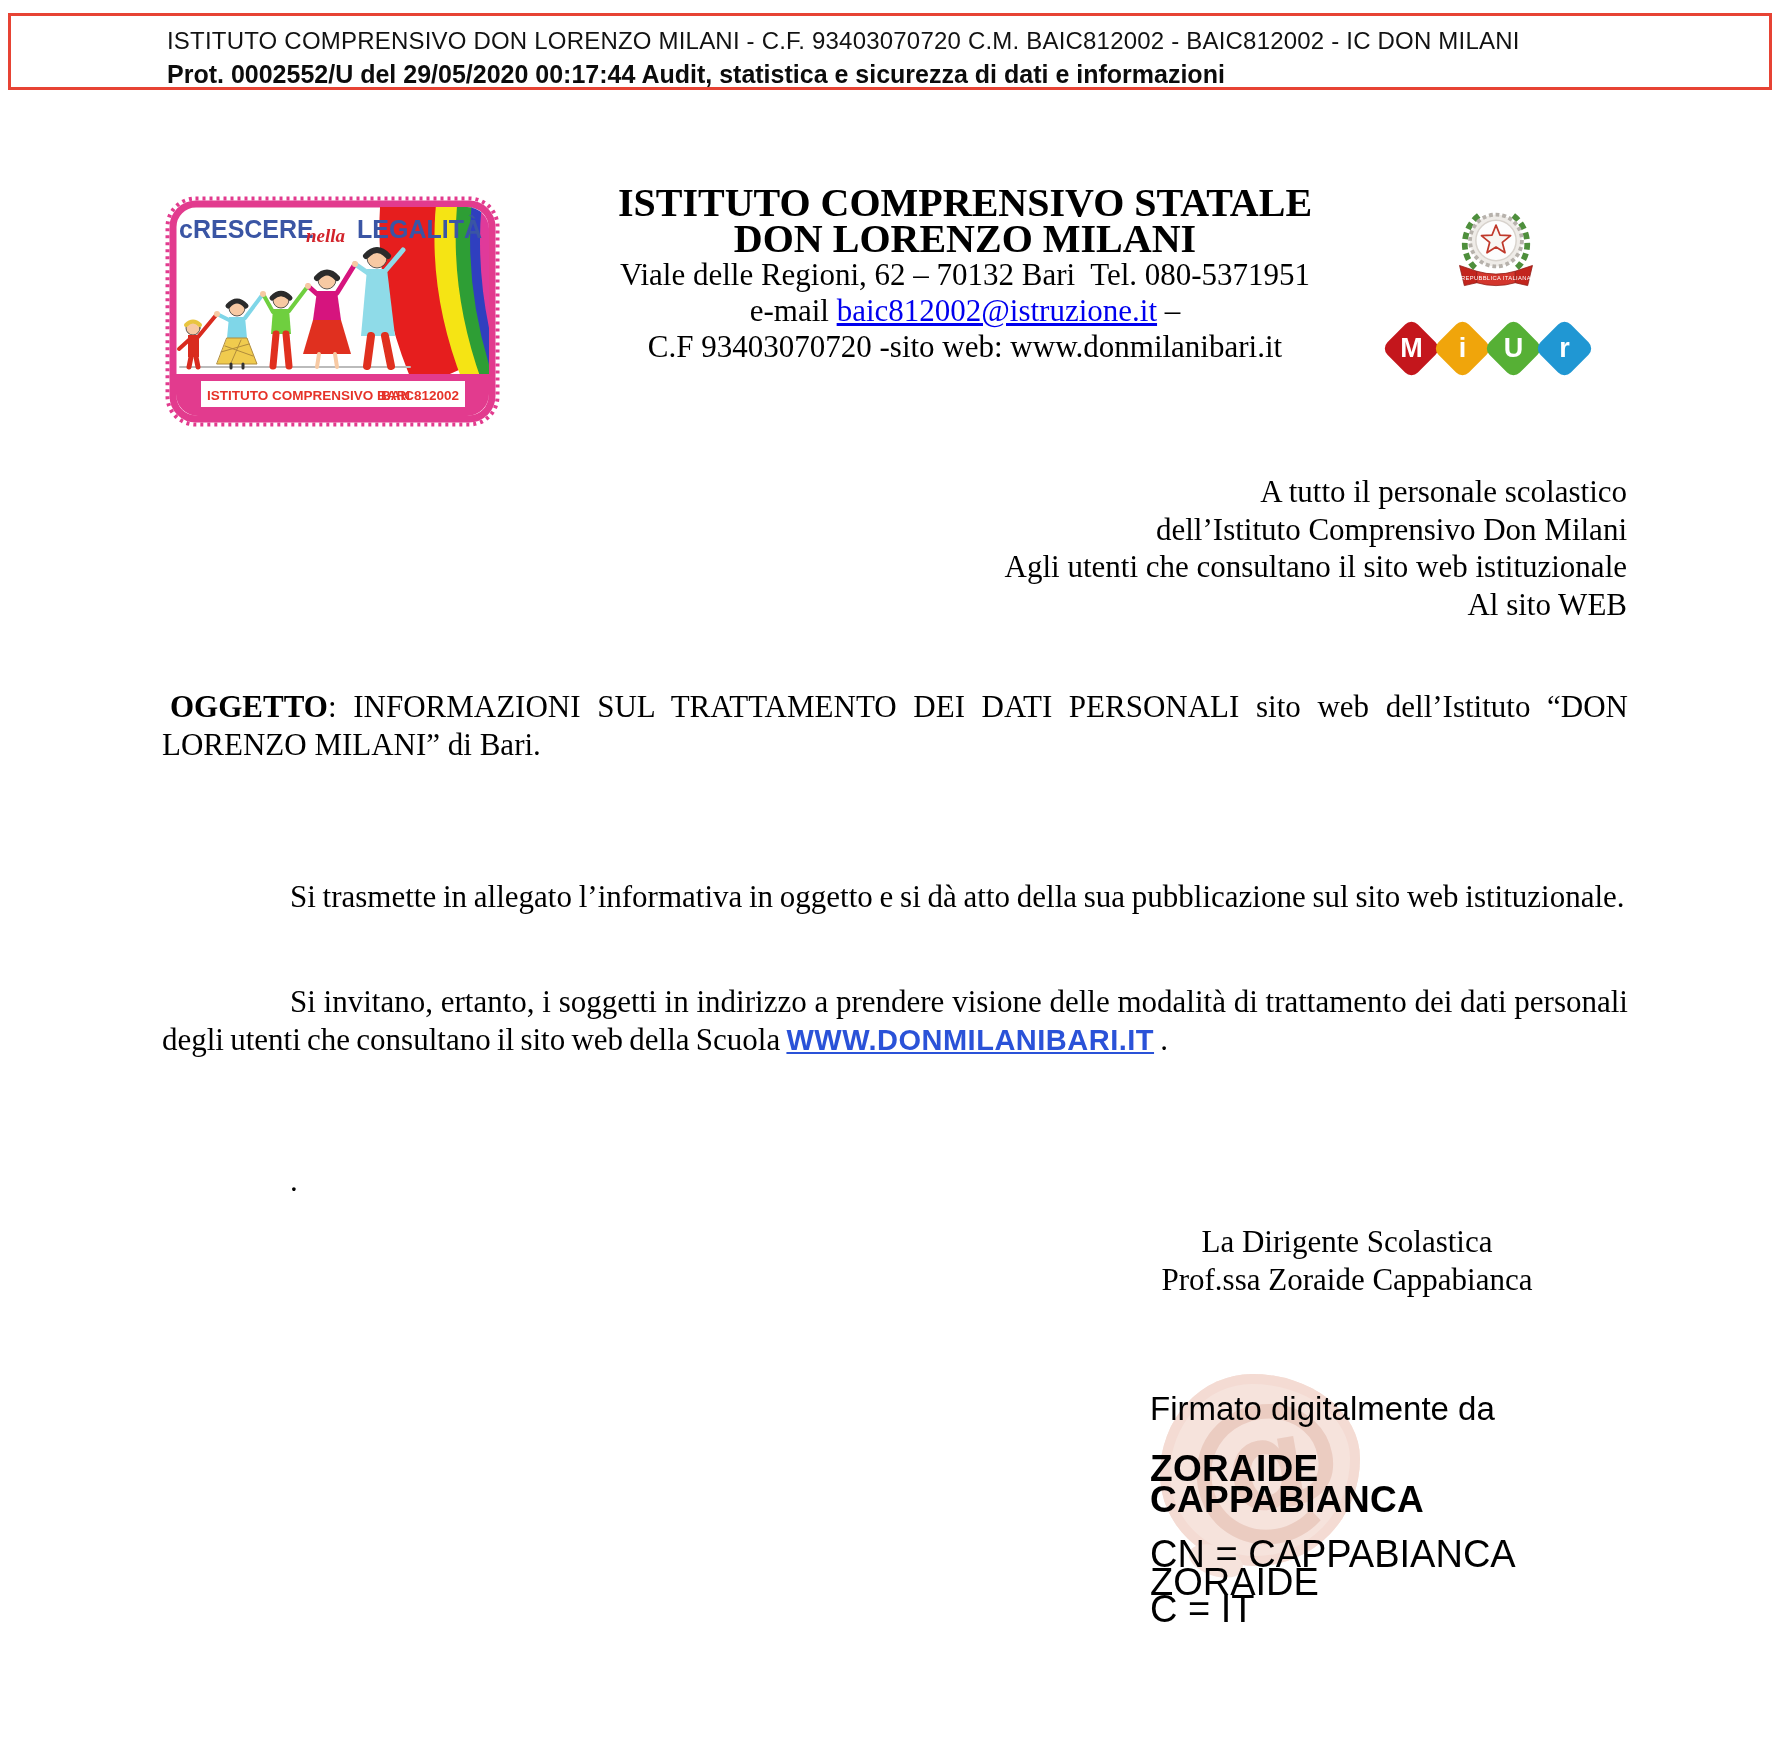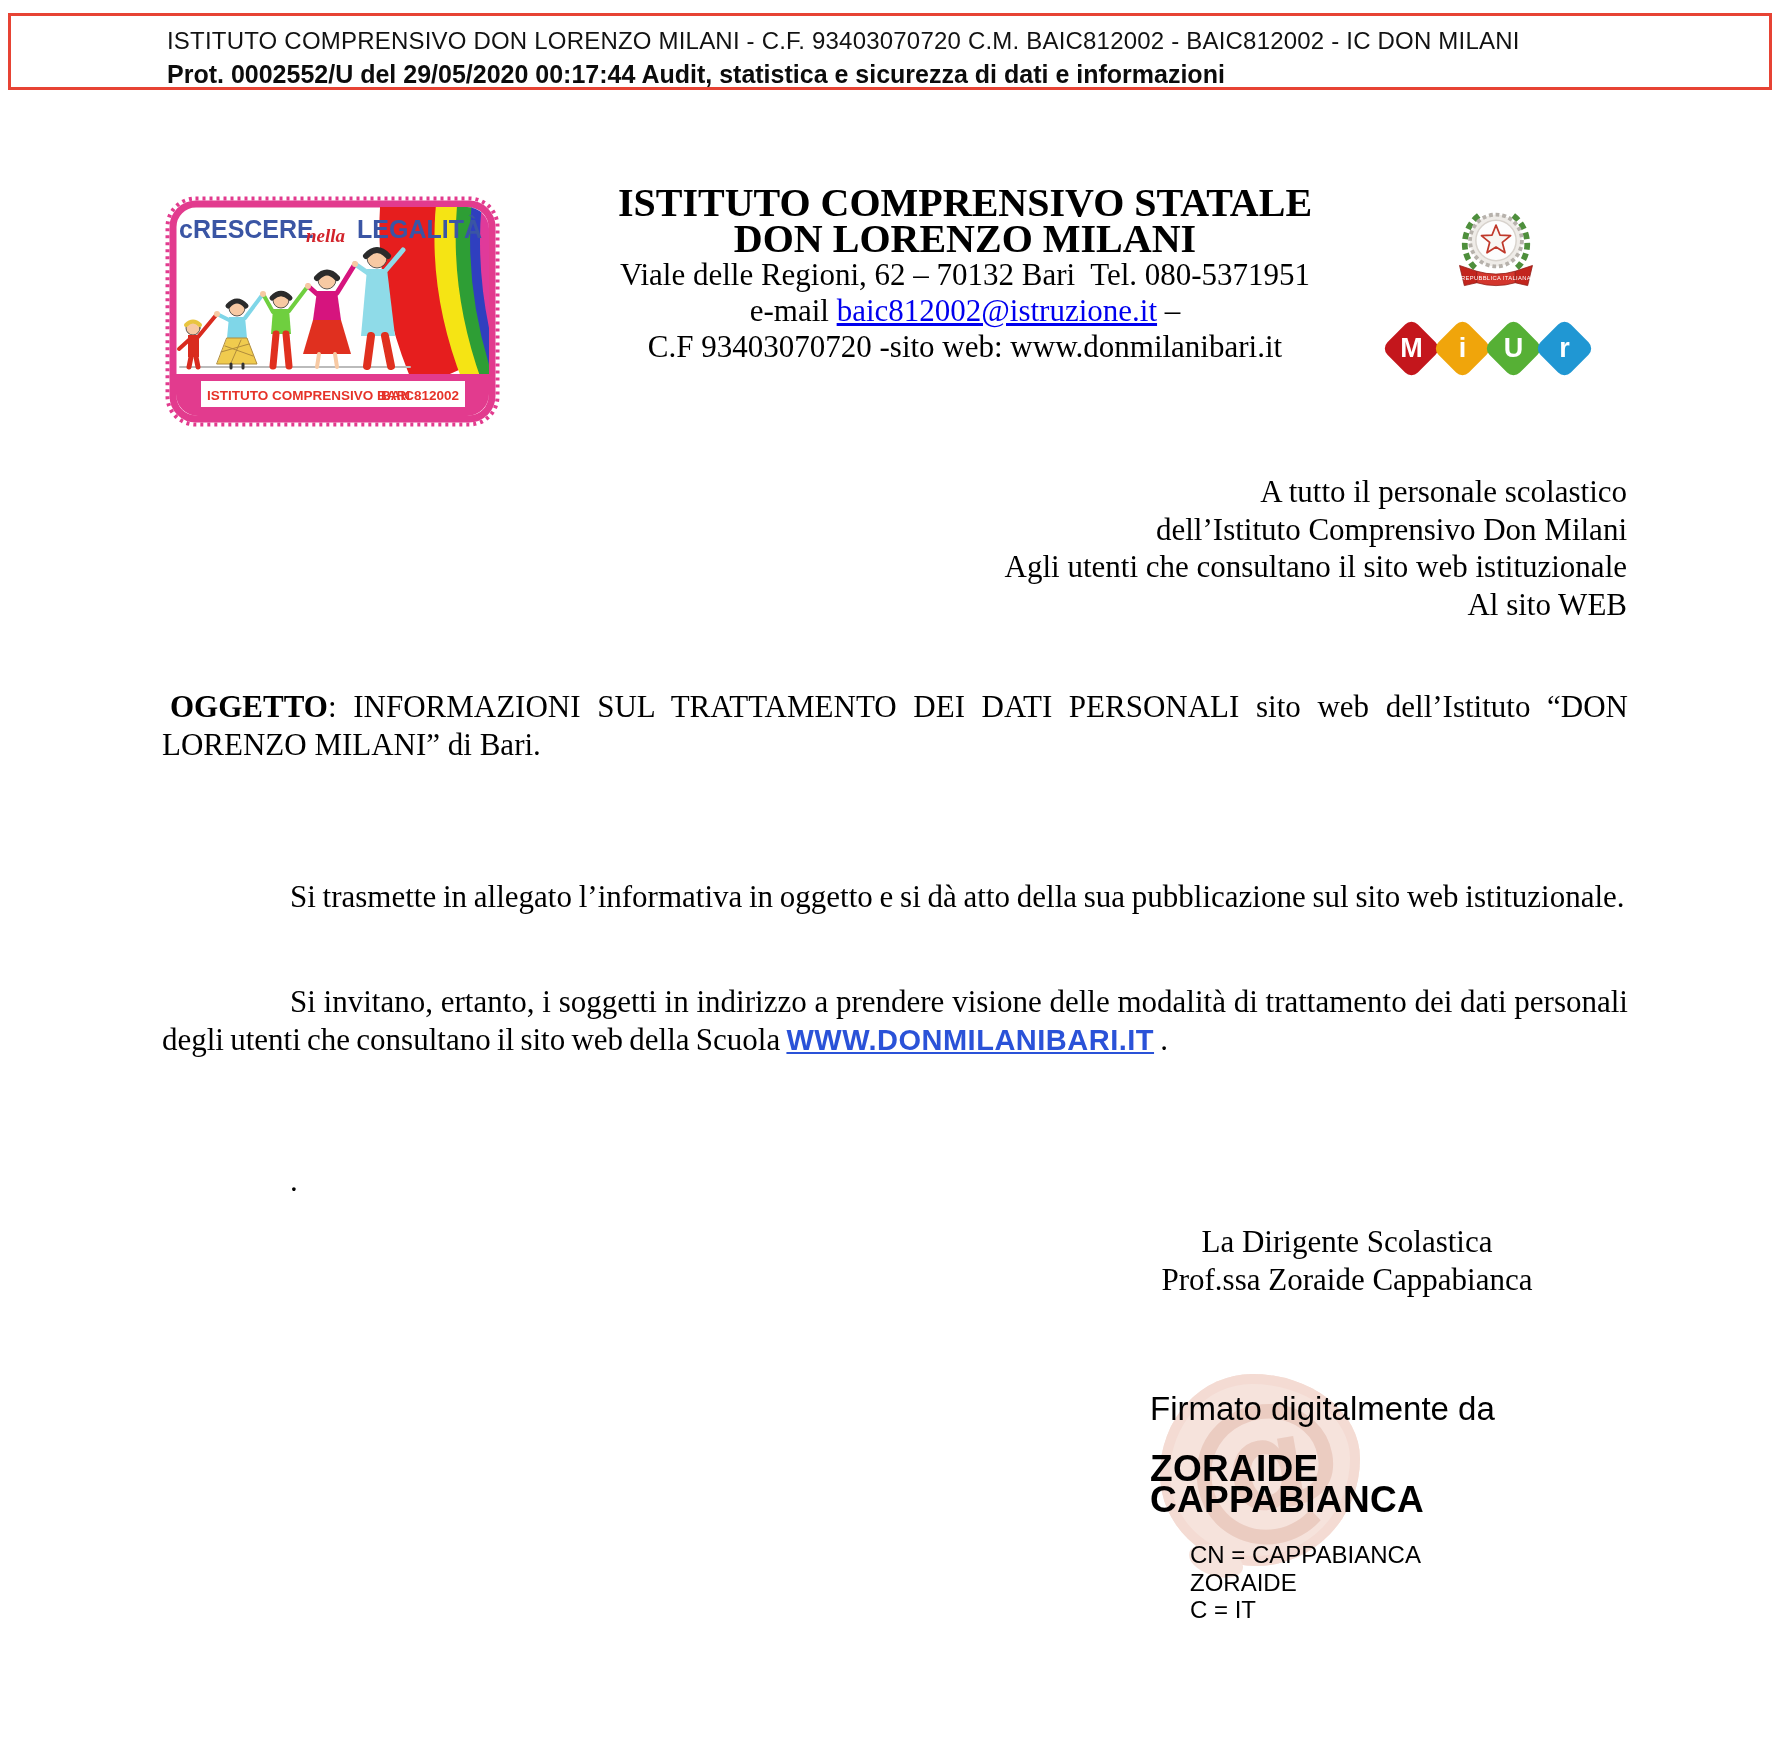--- a/index.html
+++ b/index.html
@@ -100,21 +100,21 @@
     content:"@"; position:absolute; left:24px; top:-6px;
     font-family:"DejaVu Sans",sans-serif; font-weight:bold; font-size:160px;
     color:#e9c7bb; transform:rotate(-10deg);
   }
   .seal::after {
     content:""; position:absolute; left:28px; bottom:-10px; width:56px; height:30px;
     background:#f6e0d9; border-radius:50%; transform:rotate(18deg);
   }
   .ds-intro { position:relative; z-index:1; font-size:33px; line-height:38px;margin-top:48px; }
   .ds-name  { position:relative; z-index:1; margin-top:25px; font-size:37px; line-height:31px; font-weight:bold; letter-spacing:0.3px; }
-  .ds-cn    { position:relative; z-index:1; margin-top:26px; font-size:24px; line-height:27.5px;margin-left:40px; }
+  .ds-cn    { position:relative; z-index:1; margin-top:26px; font-size:38px; line-height:27.5px; }
 </style>
 </head>
 <body>
 
 <div class="page">
 
   <div class="prot-box">
     <div class="prot-line1">ISTITUTO COMPRENSIVO DON LORENZO MILANI - C.F. 93403070720 C.M. BAIC812002 - BAIC812002 - IC DON MILANI</div>
     <div class="prot-line2">Prot. 0002552/U del 29/05/2020 00:17:44 Audit, statistica e sicurezza di dati e informazioni</div>
   </div>

